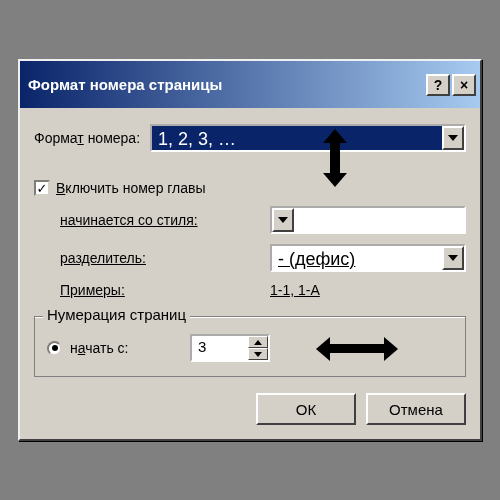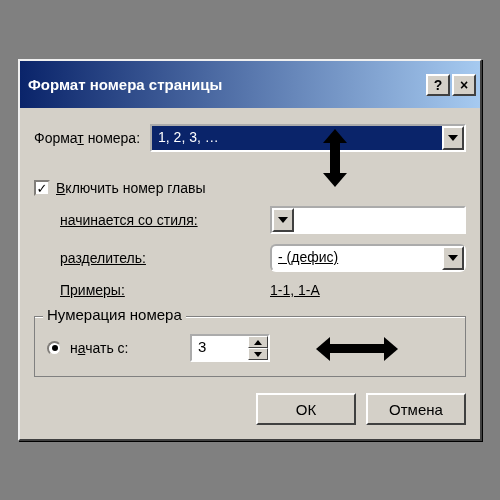--- a/index.html
+++ b/index.html
@@ -65,21 +65,21 @@
     background: #fff;
     flex: 1;
   }
   .combo.sel .combo-text {
     background: #0a246a;
     color: #fff;
   }
   .combo-text {
     flex: 1;
     padding: 3px 6px;
-    font-size: 14px;
+    font-size: 18px;
     overflow: hidden;
     white-space: nowrap;
   }
   .combo-btn {
     width: 22px;
     background: #d4d0c8;
     border: 2px solid;
     border-color: #fff #404040 #404040 #fff;
     display: flex;
     align-items: center;
@@ -273,36 +273,36 @@
         <div class="combo-btn">
             <div class="tri-down"></div>
           </div>
       </div>
     </div>
 
     <div class="row indent">
       <span class="label" style="width:210px;">
         <span class="und">р</span><span>азделитель:</span>
       </span>
-      <div class="combo" style="flex:1;border-radius:6px;">
+      <div class="combo" style="flex:1;">
         <div class="combo-text">-   (дефис)</div>
         <div class="combo-btn">
             <div class="tri-down"></div>
           </div>
       </div>
     </div>
 
     <div class="row indent">
       <span class="label" style="width:210px;">Примеры:</span>
       <span>1-1, 1-A</span>
     </div>
 
     <div class="group rel">
       <div class="group-bd"></div>
-      <span class="group-legend">Нумерация номера</span>
+      <span class="group-legend">Нумерация страниц</span>
 
 
       <div class="row rel" style="margin-bottom:2px;">
         <span class="radio">
             <span class="dot"></span>
           </span>
         <span class="label" style="width:120px;">
           <span>н</span><span class="und">а</span><span>чать с:</span>
         </span>
         <div class="spinner">

